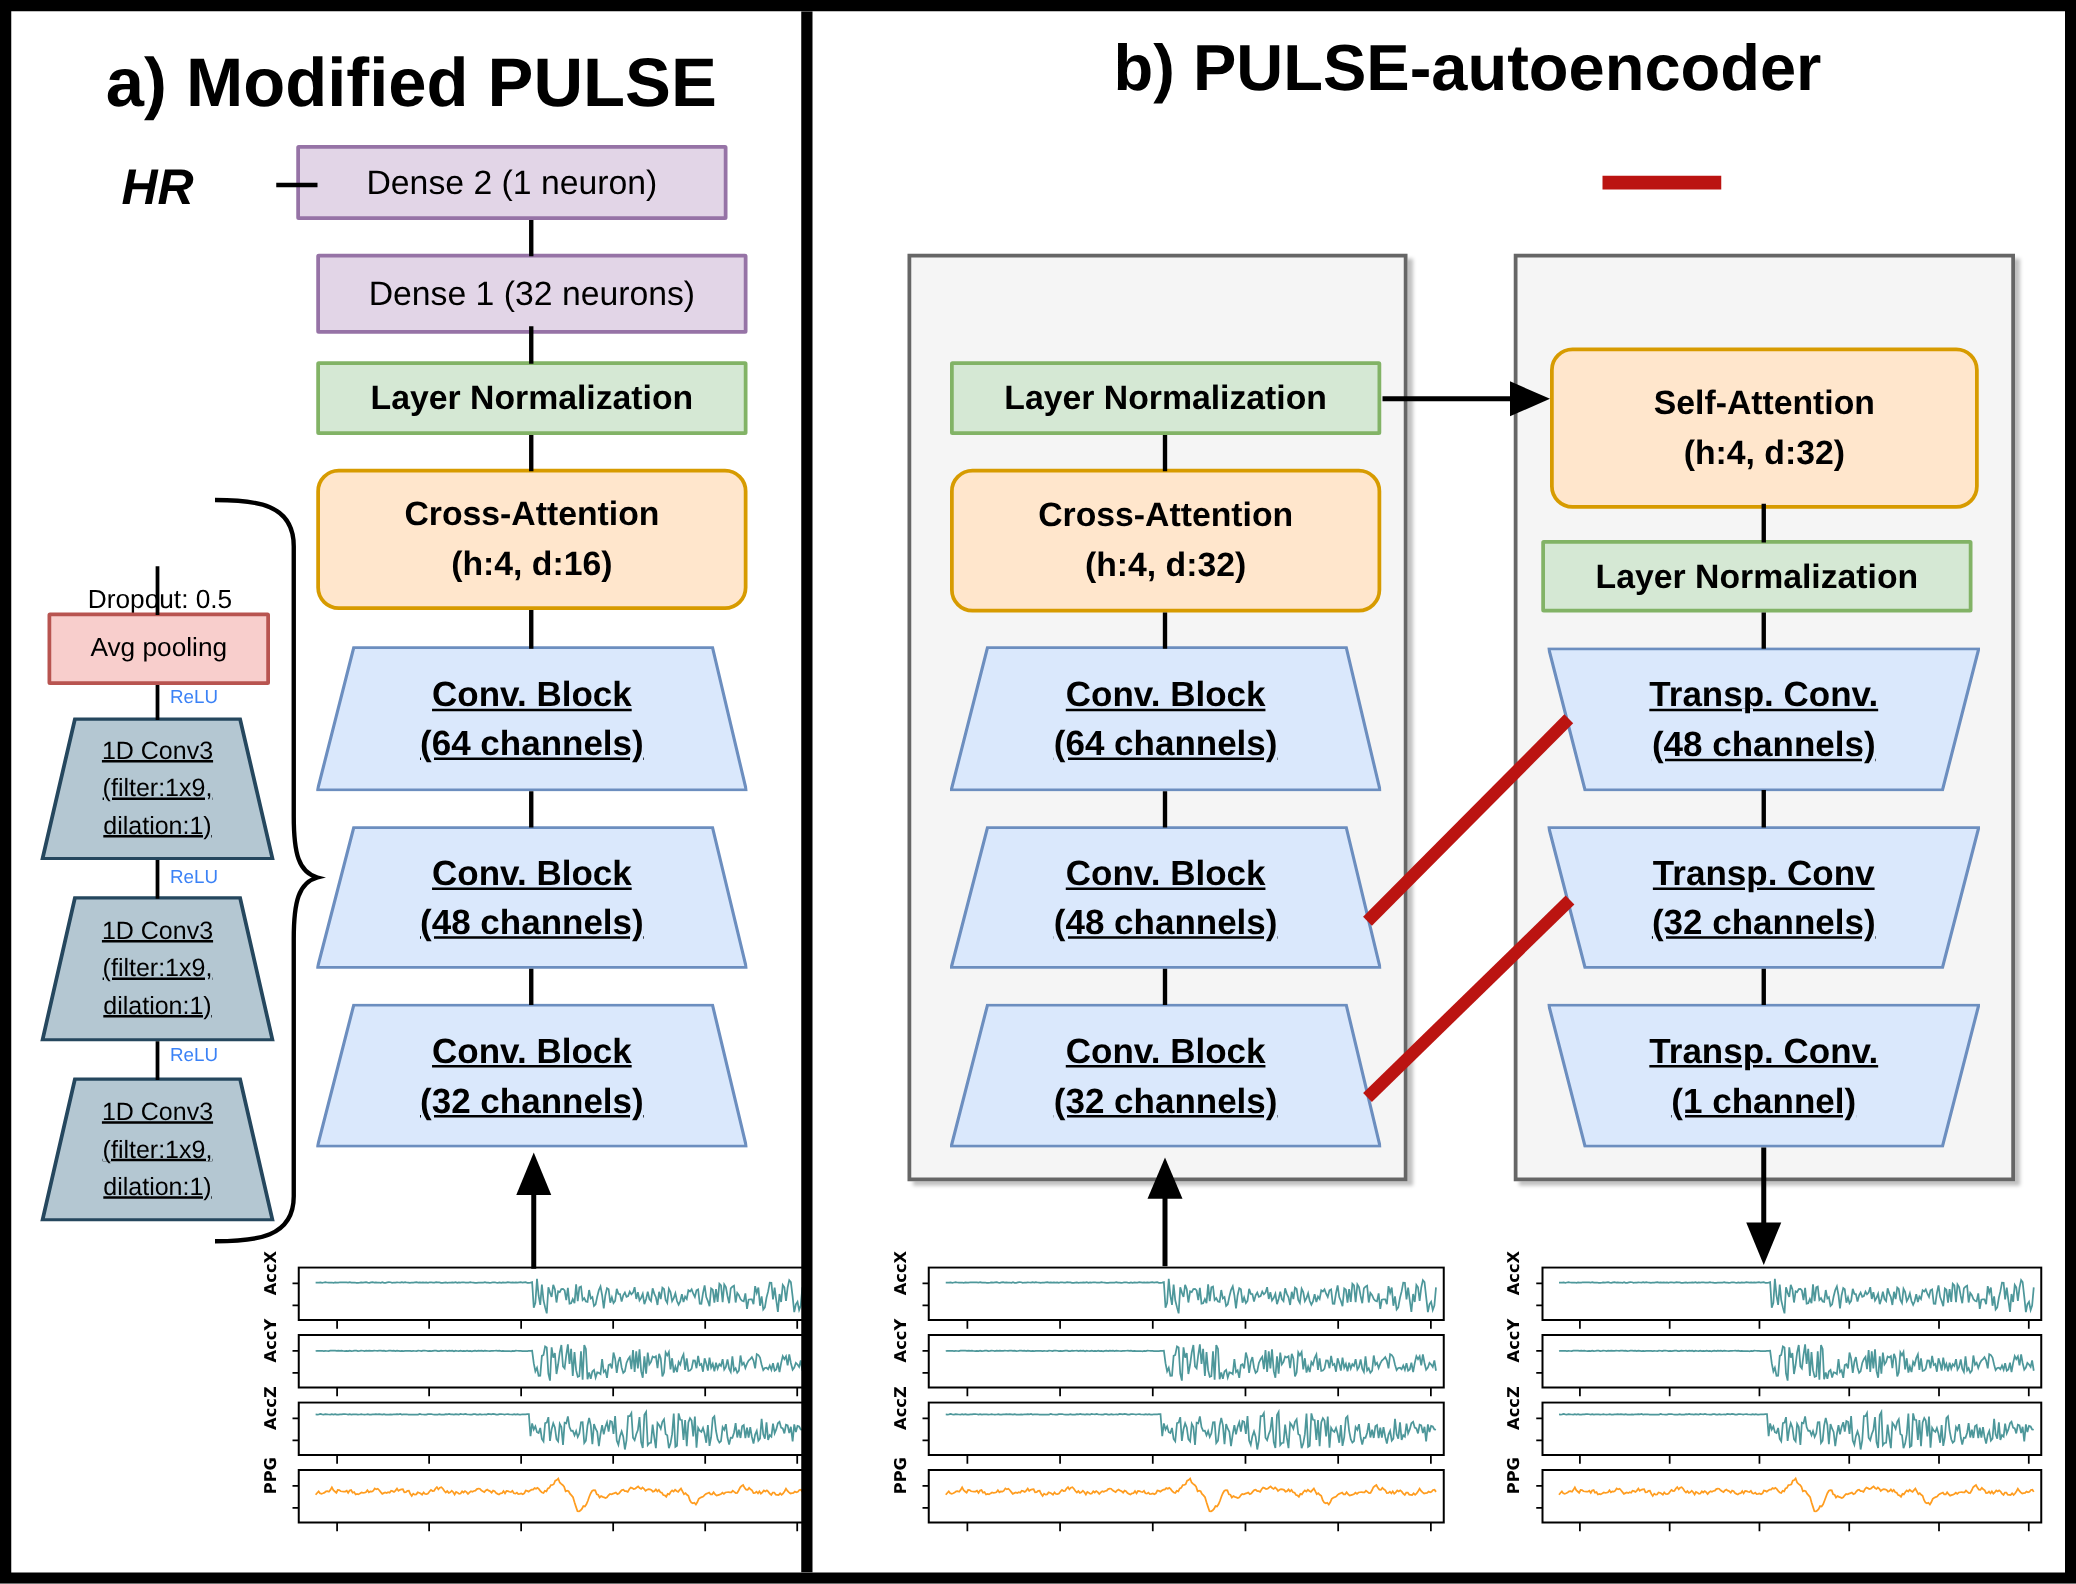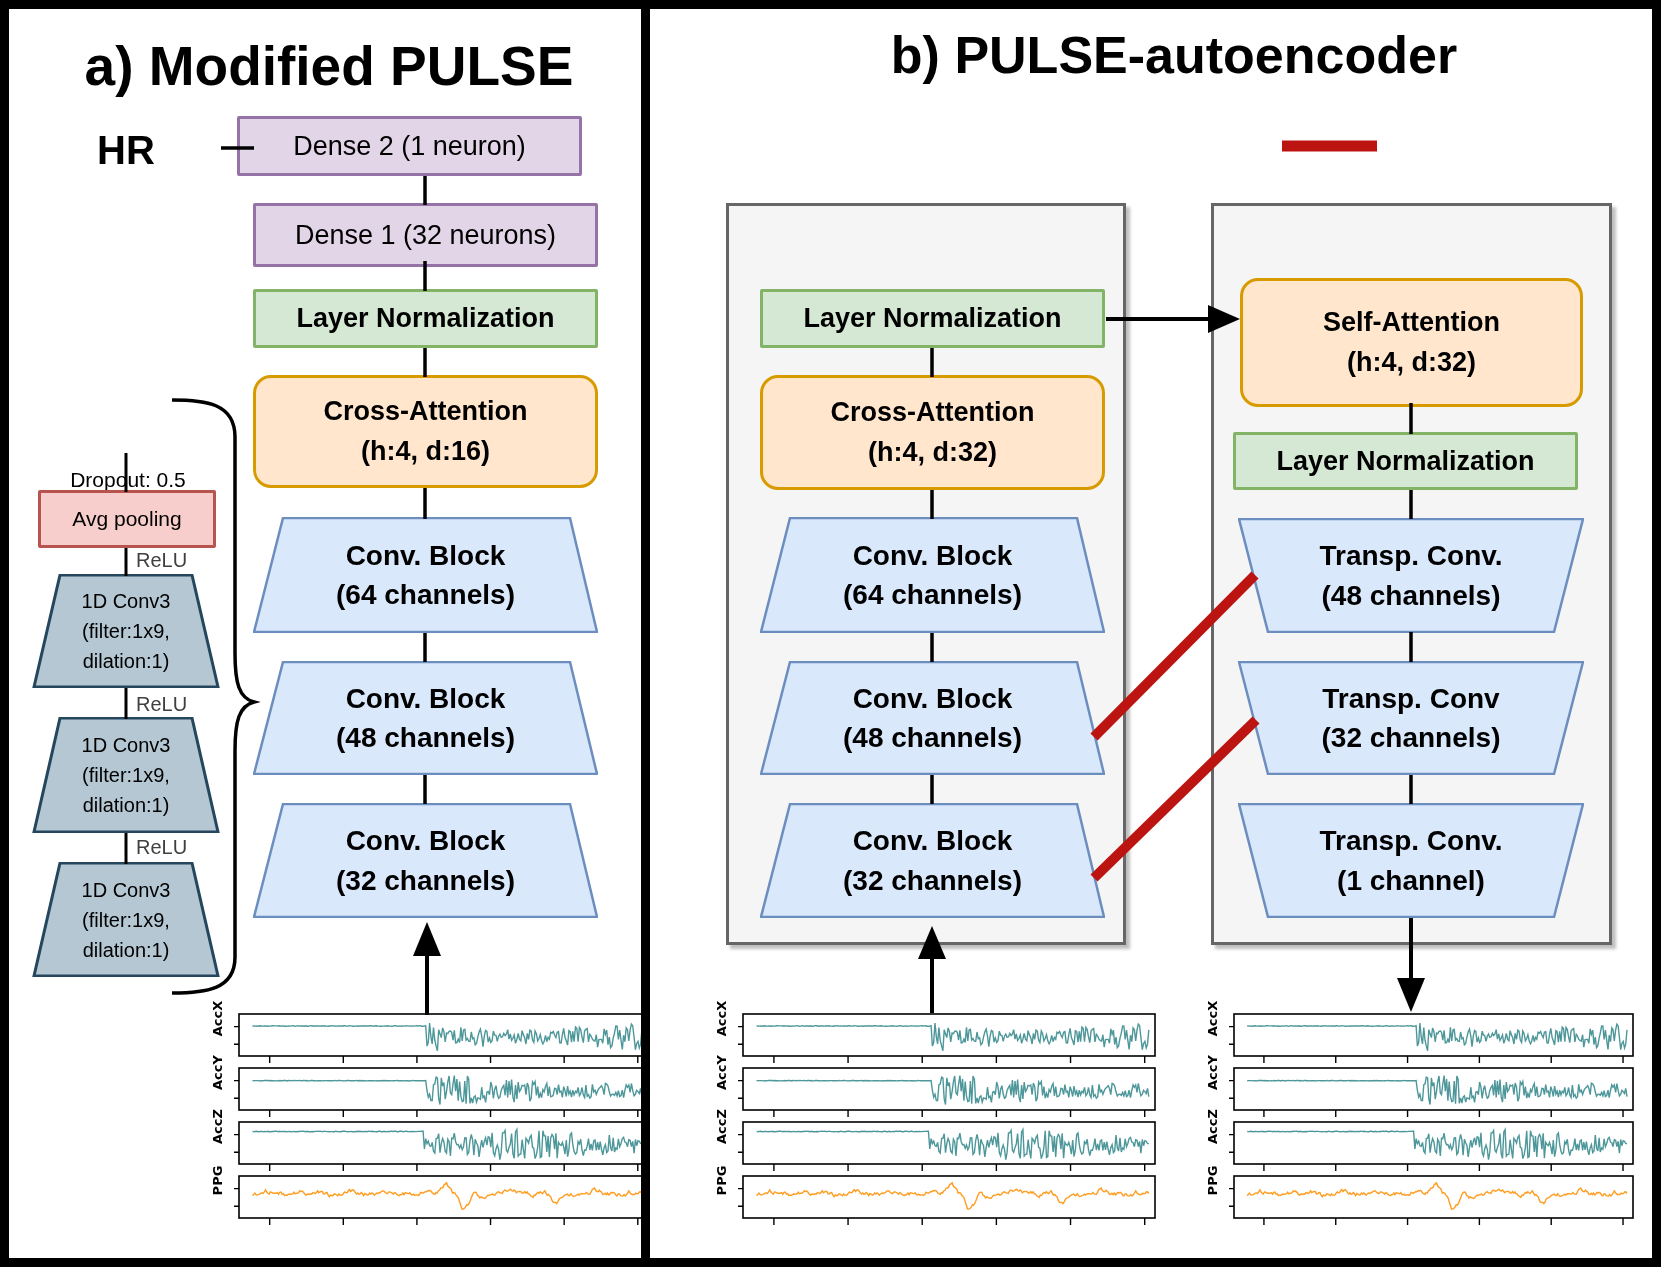--- a/index.html
+++ b/index.html
@@ -16,41 +16,41 @@
   .purple{background:#e2d5e7;border:3px solid #9673a6;font-size:27px;color:#000;}
   .green{background:#d5e8d4;border:3px solid #82b366;font-size:27px;font-weight:bold;color:#000;}
   .orange{background:#ffe6cc;border:3.5px solid #d79b00;border-radius:18px;font-size:27px;font-weight:bold;line-height:1.45;color:#000;}
   .pink{background:#f8cecc;border:3px solid #b85450;font-size:21px;color:#000;}
   .container-box{background:#f5f5f5;border:3px solid #666666;box-shadow:4px 4px 3px rgba(0,0,0,0.25);}
   .trap{pointer-events:none;}
   .trap svg{position:absolute;left:0;top:0;width:100%;height:100%;}
   .trap .blue-poly{fill:#dae8fc;stroke:#6c8ebf;stroke-width:2.5px;}
   .trap .slate-poly{fill:#b4c7d2;stroke:#25475e;stroke-width:3px;}
   .trap span{position:absolute;left:0;top:0;width:100%;height:100%;
-    display:flex;align-items:center;justify-content:center;text-align:center;}
+    display:flex;align-items:center;justify-content:center;text-align:center;text-decoration:underline;}
   .trap-label-big{font-size:28px;font-weight:bold;line-height:1.4;color:#000;}
   .trap-label-small{font-size:20px;line-height:1.5;color:#000;}
-  .small-lbl{font-size:20px;color:#404040;}
+  .small-lbl{font-size:15px;color:#3b82f6;}
   .sig-row{position:absolute;}
   .sig-label{position:absolute;transform:rotate(-90deg);transform-origin:center;
     font-family:"DejaVu Sans",sans-serif;font-weight:bold;font-size:13px;color:#000;
     width:48px;text-align:center;}
   #overlay{position:absolute;left:0;top:0;width:1643px;height:1249px;z-index:6;pointer-events:none;}
   .zlow{z-index:1;}.zmid{z-index:2;}.ztxt{z-index:3;}
 </style>
 </head>
 <body>
 
 <div id="canvas">
 
   <div class="abs" style="left:632px;top:0;width:9px;height:1249px;background:#000;z-index:5;"></div>
 
   <div class="abs center title" style="left:25px;top:24px;width:590px;height:66px;font-size:55px;">a) Modified PULSE</div>
 
-  <div class="abs center title" style="left:72px;top:114px;width:90px;height:54px;font-size:40px;">HR</div>
+  <div class="abs center title" style="left:72px;top:114px;width:90px;height:54px;font-size:40px;font-style:italic;">HR</div>
 
   <div class="abs center box purple zmid" style="left:228px;top:107px;width:345px;height:60px;">
     <span>Dense 2 (1 neuron)</span>
     </div>
 
   <div class="abs center box purple zmid" style="left:244px;top:194px;width:345px;height:64px;">
     <span>Dense 1 (32 neurons)</span>
     </div>
 
   <div class="abs center box green zmid" style="left:244px;top:280px;width:345px;height:59px;">

